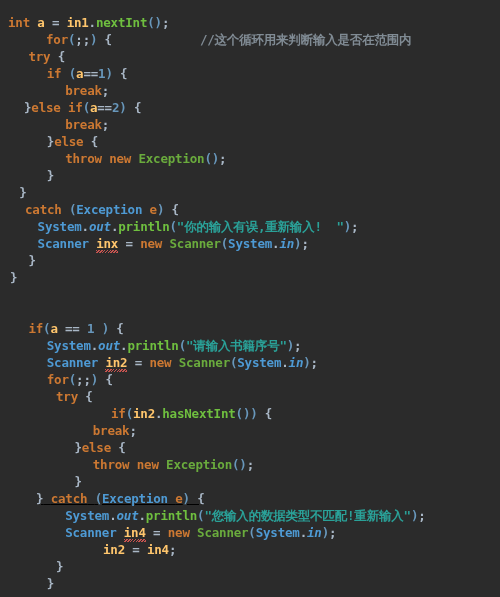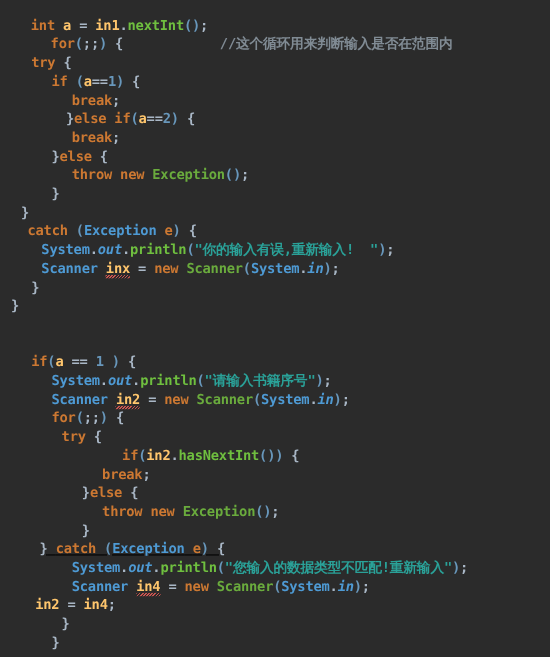--- a/index.html
+++ b/index.html
@@ -61,26 +61,26 @@
         135deg,
         #c75450 0px, #c75450 1px,
         transparent 1px, transparent 2px
       );
   }
 </style>
 </head>
 <body>
 
 <div id="editor">
-    <div class="code-line" style="padding-left: 28px; margin-top: 14px;"><span class="kw">int</span><span class="plain"> </span><span class="var">a</span><span class="plain"> </span><span class="plain">=</span><span class="plain"> </span><span class="var">in1</span><span class="plain">.</span><span class="meth">nextInt</span><span class="num">(</span><span class="num">)</span><span class="plain">;</span></div>
+    <div class="code-line" style="padding-left: 8px; margin-top: 14px;"><span class="kw">int</span><span class="plain"> </span><span class="var">a</span><span class="plain"> </span><span class="plain">=</span><span class="plain"> </span><span class="var">in1</span><span class="plain">.</span><span class="meth">nextInt</span><span class="num">(</span><span class="num">)</span><span class="plain">;</span></div>
     <div class="code-line" style="padding-left: 46px;"><span class="kw">for</span><span class="num">(</span><span class="plain">;;</span><span class="num">)</span><span class="plain"> {</span><span class="plain">            </span><span class="cmt">//这个循环用来判断输入是否在范围内</span></div>
     <div class="code-line" style="padding-left: 28.4px;"><span class="kw">try</span><span class="plain"> {</span></div>
     <div class="code-line" style="padding-left: 46.8px;"><span class="kw">if</span><span class="plain"> </span><span class="num">(</span><span class="var">a</span><span class="plain">==</span><span class="num">1</span><span class="num">)</span><span class="plain"> {</span></div>
     <div class="code-line" style="padding-left: 65.2px;"><span class="kw">break</span><span class="plain">;</span></div>
-    <div class="code-line" style="padding-left: 60px;"><span class="plain">}</span><span class="kw">else</span><span class="plain"> </span><span class="kw">if</span><span class="num">(</span><span class="var">a</span><span class="plain">==</span><span class="num">2</span><span class="num">)</span><span class="plain"> {</span></div>
+    <div class="code-line" style="padding-left: 24px;"><span class="plain">}</span><span class="kw">else</span><span class="plain"> </span><span class="kw">if</span><span class="num">(</span><span class="var">a</span><span class="plain">==</span><span class="num">2</span><span class="num">)</span><span class="plain"> {</span></div>
     <div class="code-line" style="padding-left: 65.2px;"><span class="kw">break</span><span class="plain">;</span></div>
     <div class="code-line" style="padding-left: 46.8px;"><span class="plain">}</span><span class="kw">else</span><span class="plain"> {</span></div>
     <div class="code-line" style="padding-left: 65.2px;"><span class="kw">throw</span><span class="plain"> </span><span class="kw">new</span><span class="plain"> </span><span class="grn">Exception</span><span class="num">(</span><span class="num">)</span><span class="plain">;</span></div>
     <div class="code-line" style="padding-left: 46.8px;"><span class="plain">}</span></div>
     <div class="code-line" style="padding-left: 19.2px;"><span class="plain">}</span></div>
     <div class="code-line" style="padding-left: 25px;"><span class="kw">catch</span><span class="plain"> </span><span class="num">(</span><span class="type">Exception</span><span class="plain"> </span><span class="kw">e</span><span class="num">)</span><span class="plain"> {</span></div>
     <div class="code-line" style="padding-left: 37.6px;"><span class="type">System</span><span class="plain">.</span><span class="field">out</span><span class="plain">.</span><span class="meth">println</span><span class="num">(</span><span class="str">"你的输入有误,重新输入!  "</span><span class="num">)</span><span class="plain">;</span></div>
     <div class="code-line" style="padding-left: 37.6px;"><span class="type">Scanner</span><span class="plain"> </span><span class="err">inx</span><span class="plain"> </span><span class="plain">=</span><span class="plain"> </span><span class="kw">new</span><span class="plain"> </span><span class="grn">Scanner</span><span class="num">(</span><span class="type">System</span><span class="plain">.</span><span class="field">in</span><span class="num">)</span><span class="plain">;</span></div>
     <div class="code-line" style="padding-left: 28.4px;"><span class="plain">}</span></div>
     <div class="code-line" style="padding-left: 10px;"><span class="plain">}</span></div>
@@ -92,16 +92,16 @@
     <div class="code-line" style="padding-left: 46.8px;"><span class="kw">for</span><span class="num">(</span><span class="plain">;;</span><span class="num">)</span><span class="plain"> {</span></div>
     <div class="code-line" style="padding-left: 56px;"><span class="kw">try</span><span class="plain"> {</span></div>
     <div class="code-line" style="padding-left: 111px;"><span class="kw">if</span><span class="num">(</span><span class="var">in2</span><span class="plain">.</span><span class="meth">hasNextInt</span><span class="num">(</span><span class="num">)</span><span class="num">)</span><span class="plain"> {</span></div>
     <div class="code-line" style="padding-left: 92.8px;"><span class="kw">break</span><span class="plain">;</span></div>
     <div class="code-line" style="padding-left: 74.4px;"><span class="plain">}</span><span class="kw">else</span><span class="plain"> {</span></div>
     <div class="code-line" style="padding-left: 92.8px;"><span class="kw">throw</span><span class="plain"> </span><span class="kw">new</span><span class="plain"> </span><span class="grn">Exception</span><span class="num">(</span><span class="num">)</span><span class="plain">;</span></div>
     <div class="code-line" style="padding-left: 74.4px;"><span class="plain">}</span></div>
     <div class="code-line" style="padding-left: 36px; text-decoration: underline;"><span class="plain">}</span><span class="plain"> </span><span class="kw">catch</span><span class="plain"> </span><span class="num">(</span><span class="type">Exception</span><span class="plain"> </span><span class="kw">e</span><span class="num">)</span><span class="plain"> {</span></div>
     <div class="code-line" style="padding-left: 65.2px;"><span class="type">System</span><span class="plain">.</span><span class="field">out</span><span class="plain">.</span><span class="meth">println</span><span class="num">(</span><span class="str">"您输入的数据类型不匹配!重新输入"</span><span class="num">)</span><span class="plain">;</span></div>
     <div class="code-line" style="padding-left: 65.2px;"><span class="type">Scanner</span><span class="plain"> </span><span class="err">in4</span><span class="plain"> </span><span class="plain">=</span><span class="plain"> </span><span class="kw">new</span><span class="plain"> </span><span class="grn">Scanner</span><span class="num">(</span><span class="type">System</span><span class="plain">.</span><span class="field">in</span><span class="num">)</span><span class="plain">;</span></div>
-    <div class="code-line" style="padding-left: 32px;"><span class="var">in2</span><span class="plain"> </span><span class="plain">=</span><span class="plain"> </span><span class="var">in4</span><span class="plain">;</span></div>
+    <div class="code-line" style="padding-left: 103px;"><span class="var">in2</span><span class="plain"> </span><span class="plain">=</span><span class="plain"> </span><span class="var">in4</span><span class="plain">;</span></div>
     <div class="code-line" style="padding-left: 56px;"><span class="plain">}</span></div>
     <div class="code-line" style="padding-left: 46.8px;"><span class="plain">}</span></div>
   </div>
 
 </body></html>

